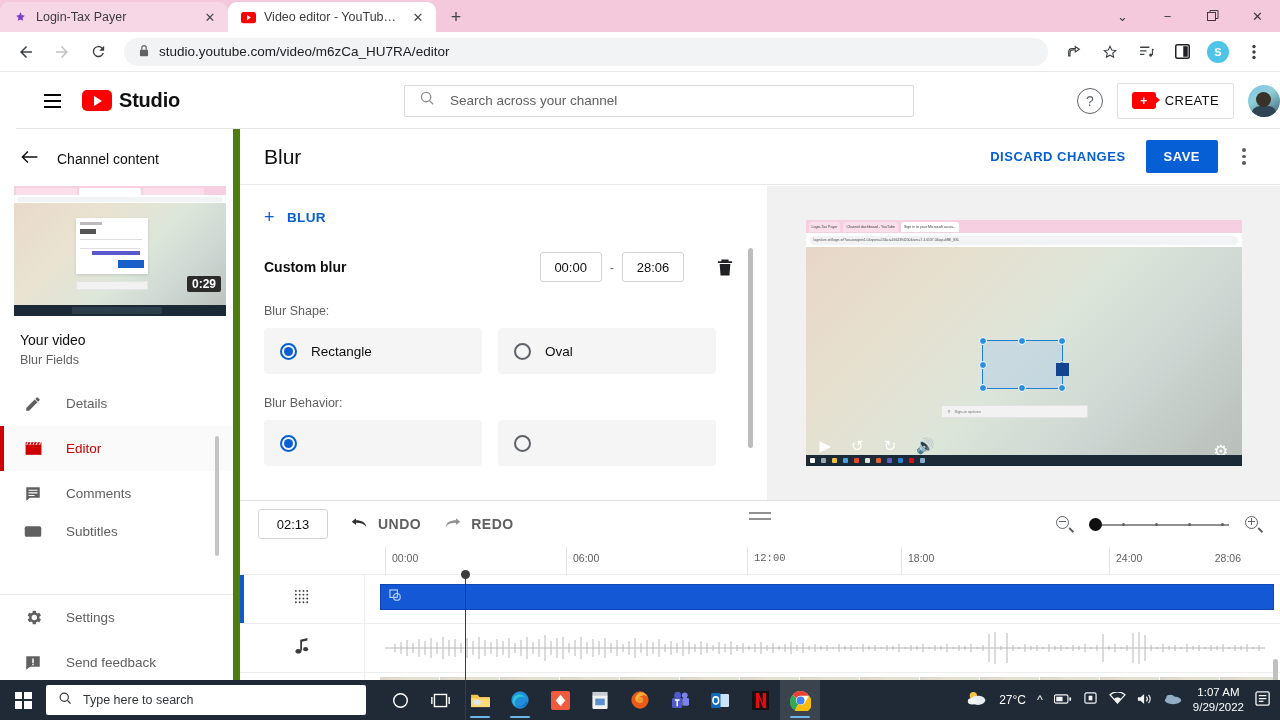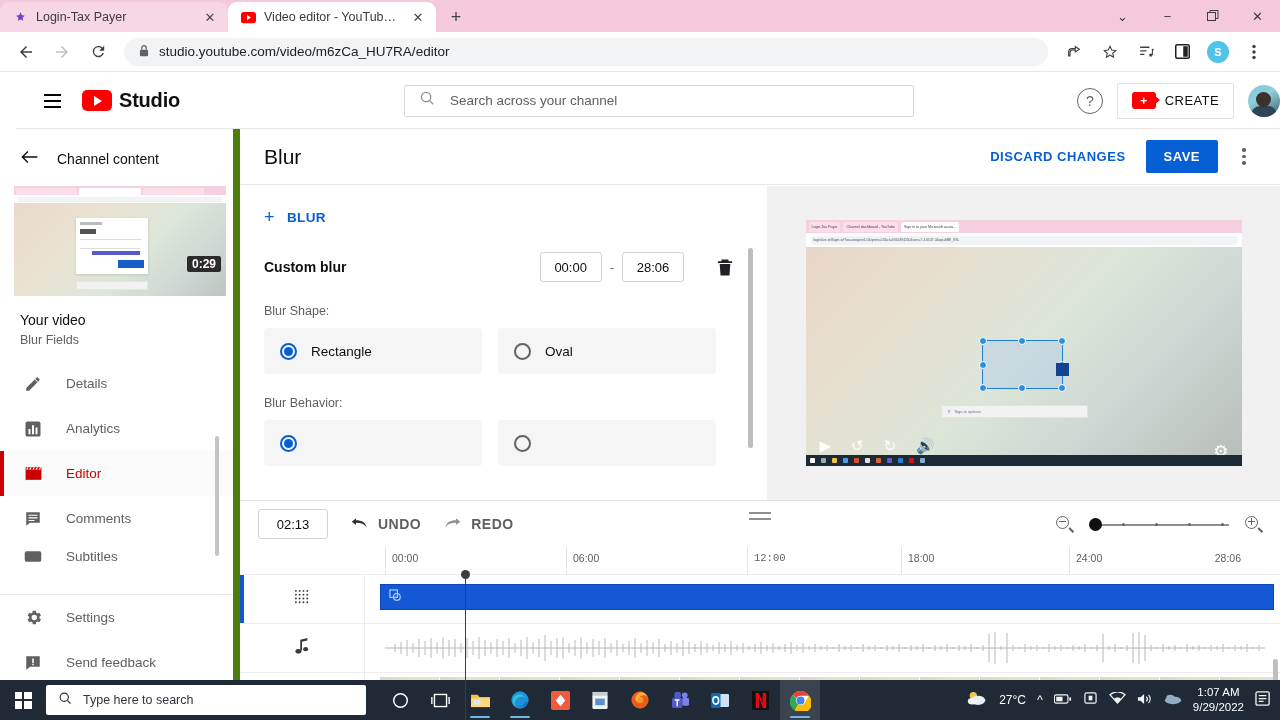--- a/index.html
+++ b/index.html
@@ -97,21 +97,21 @@
      border-radius:50%;background:#3a3128;}
   #user-avatar::before{content:"";position:absolute;left:3px;top:21px;width:26px;height:16px;
      border-radius:9px 9px 0 0;background:#2f4454;}
 
   
   #yt-nav { position:absolute; left:0; top:56px; width:240px; height:551px;
      background:#fff; border-right:7px solid #4d7c0f; overflow:hidden; }
   #back-row { display:flex; align-items:center; gap:18px; padding:20px 0 18px 20px; }
   #back-arrow { font-size:18px; color:#0f0f0f; line-height:1; }
   #channel-content-label { font-size:14px; font-weight:500; color:#0f0f0f; }
-  #thumb-wrap { margin:0 14px; position:relative; width:212px; height:110px;
+  #thumb-wrap { margin:0 14px; position:relative; width:212px; height:130px;
      background:#d9d9d9; overflow:hidden; }
   .thumb-dur { position:absolute; right:5px; bottom:24px; background:#2b2b2b; color:#fff;
      font-size:12px; font-weight:600; padding:1px 5px; border-radius:2px; }
   #video-meta { padding:16px 0 14px 20px; }
   #video-title { font-size:14px; font-weight:500; color:#0f0f0f; }
   #video-subtitle { font-size:12.5px; color:#606060; margin-top:5px; }
   .nav-item { display:flex; align-items:center; gap:22px; height:45px; padding-left:22px;
      font-size:13.5px; color:#606060; position:relative; }
   .nav-item .nicon { width:22px; height:22px; display:flex; align-items:center; justify-content:center; }
   .nav-item.active { color:#c00; background:#fafafa; }
@@ -440,31 +440,20 @@
       </div>
 
       <div class="nav-item">
         <span class="nicon">
           <svg width="18" height="18" viewBox="0 0 24 24">
               <path d="M3 17.2V21h3.8L18 9.8 14.2 6zM20.7 7.1a1 1 0 0 0 0-1.4l-2.4-2.4a1 1 0 0 0-1.4 0l-1.9 1.9L18.8 9z" fill="#606060"></path>
             </svg>
         </span>
         <span>Details</span>
       </div>
-      <div class="nav-item">
-        <span class="nicon">
-          <svg width="18" height="18" viewBox="0 0 24 24">
-              <rect x="2" y="2" width="20" height="20" rx="2.5" fill="#606060"></rect>
-              <rect x="6" y="12" width="2.6" height="7" fill="#fff"></rect>
-              <rect x="10.7" y="7" width="2.6" height="12" fill="#fff"></rect>
-              <rect x="15.4" y="10" width="2.6" height="9" fill="#fff"></rect>
-            </svg>
-        </span>
-        <span>Analytics</span>
-      </div>
       <div class="nav-item active">
         <span class="nicon">
           <svg width="19" height="19" viewBox="0 0 24 24">
               <path d="M2 7h20v13H2z" fill="#c00"></path>
               <path d="M2 4h20v3H2z" fill="#c00"></path>
               <path d="M5 4l-1.6 3M9 4L7.4 7M13 4l-1.6 3M17 4l-1.6 3M21 4l-1.6 3" stroke="#fff" stroke-width="1.3"></path>
             </svg>
         </span>
         <span>Editor</span>
       </div>
@@ -688,21 +677,21 @@
             </div>
           <div class="tick" style="left:326px;">
               <span>06:00</span>
             </div>
           <div class="tick" style="left:507px;font-family:Liberation Mono, monospace;">
               <span>12:00</span>
             </div>
           <div class="tick" style="left:661px;text-decoration:underline;">
               <span>18:00</span>
             </div>
-          <div class="tick" style="left:829px;">
+          <div class="tick" style="left:869px;">
               <span>24:00</span>
             </div>
           <div class="tick end" style="left:1005px;border:none;">
               <span>28:06</span>
             </div>
         </div>
 
         <div id="tl-rows">
           <div class="tl-row selected">
             <div class="tl-gutter">

